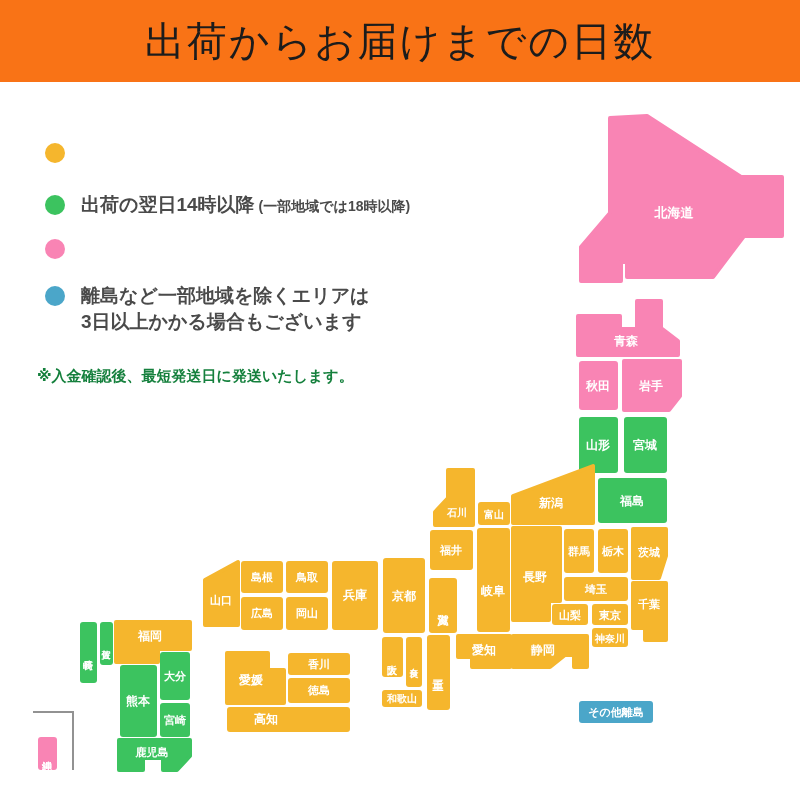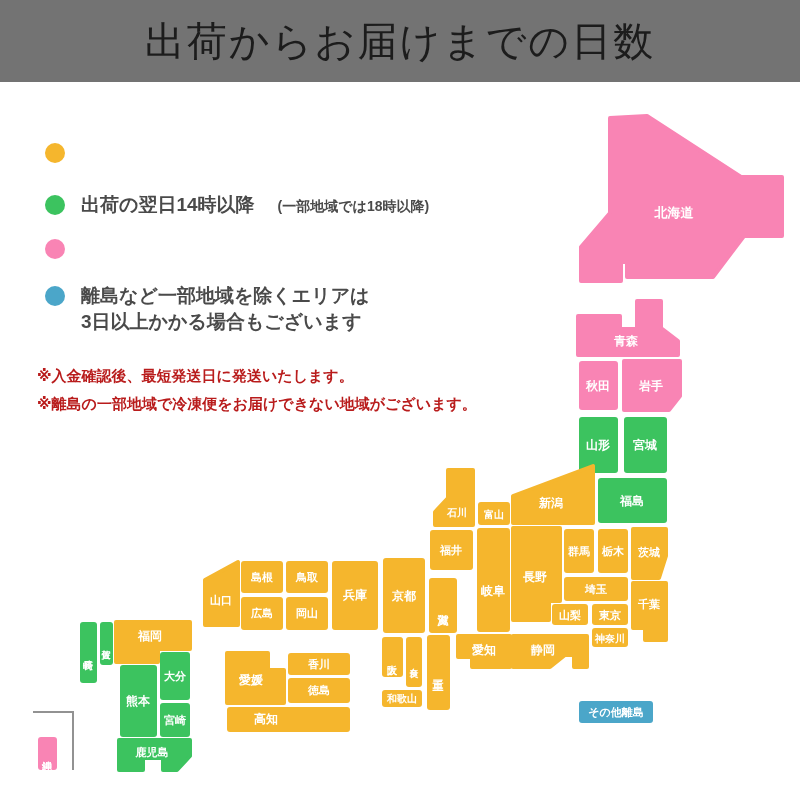--- a/index.html
+++ b/index.html
@@ -2,43 +2,43 @@
 <html><head>
 <meta charset="utf-8">
 <style>
   html,body{margin:0;padding:0;}
   body{
     width:800px;height:800px;position:relative;background:#ffffff;
     font-family:"Liberation Sans","DejaVu Sans",sans-serif;overflow:hidden;
   }
   .header{
     position:absolute;left:0;top:0;width:800px;height:82px;
-    background:#737373;display:flex;align-items:center;justify-content:center;
+    background:#f97316;display:flex;align-items:center;justify-content:center;
   }
   .header h1{
     margin:0;font-family:"Liberation Serif","DejaVu Serif",serif;
     font-size:40px;font-weight:500;color:#1c1c1c;letter-spacing:2px;
   }
   .legend-item{
     position:absolute;left:45px;display:flex;align-items:flex-start;
     color:#4A4A4A;font-weight:bold;font-size:19px;line-height:26px;
   }
   .legend-item .dot{
     width:20px;height:20px;border-radius:50%;flex:0 0 20px;
     margin-right:16px;margin-top:3px;
   }
   .dot-next_day{background:#F5B62D;}
   .dot-next_day_14{background:#3CC35F;}
   .dot-two_days{background:#F984B4;}
   .dot-islands{background:#4BA6C9;}
-  .legend-note{font-size:14px;font-weight:bold;margin-left:23px;}
+  .legend-note{font-size:14px;font-weight:bold;margin-left:4px;}
   .li1{top:140px;} .li2{top:192px;} .li3{top:236px;} .li4{top:283px;}
   .notes{
     position:absolute;left:37px;top:362px;
-    font-size:15px;font-weight:bold;color:#b91c1c;line-height:28px;
+    font-size:15px;font-weight:bold;color:#15803d;line-height:28px;
   }
   #map-svg{position:absolute;left:0;top:0;}
   .plabel{
     font-family:"Liberation Sans","DejaVu Sans",sans-serif;
     font-weight:bold;fill:#ffffff;
     text-anchor:middle;dominant-baseline:central;
   }
   .plabel.v{writing-mode:vertical-rl;text-orientation:upright;}
 </style>
 </head>
@@ -64,21 +64,20 @@
 <div class="legend-item li4">
   <span class="dot dot-islands"></span>
   <span>
     <div>離島など一部地域を除くエリアは</div>
     <div>3日以上かかる場合もございます</div>
   </span>
 </div>
 
 <div class="notes">
   <div>※入金確認後、最短発送日に発送いたします。</div>
-  <div>※離島の一部地域で冷凍便をお届けできない地域がございます。</div>
 </div>
 
 <svg id="map-svg" width="800" height="800" viewBox="0 0 800 800" xmlns="http://www.w3.org/2000/svg">
     <polygon points="610,118 647,116 741,177 782,177 782,236 744,236 713,277 627,277 627,262 621,262 621,281 581,281 581,247 610,213" stroke="#F984B4" stroke-width="4" stroke-linejoin="round" fill="#F984B4"></polygon>
     <text x="674" y="212" font-size="13" class="plabel">北海道</text>
     <polygon points="578,316 620,316 620,329 637,329 637,301 661,301 661,328 678,341 678,355 578,355" stroke="#F984B4" stroke-width="4" stroke-linejoin="round" fill="#F984B4"></polygon>
     <text x="626" y="341" font-size="12" class="plabel">青森</text>
     <rect x="579" y="361" width="39" height="49" rx="3" fill="#F984B4"></rect>
     <text x="598" y="386" font-size="12" class="plabel">秋田</text>
     <polygon points="624,361 680,361 680,396 669,410 624,410" stroke="#F984B4" stroke-width="4" stroke-linejoin="round" fill="#F984B4"></polygon>

